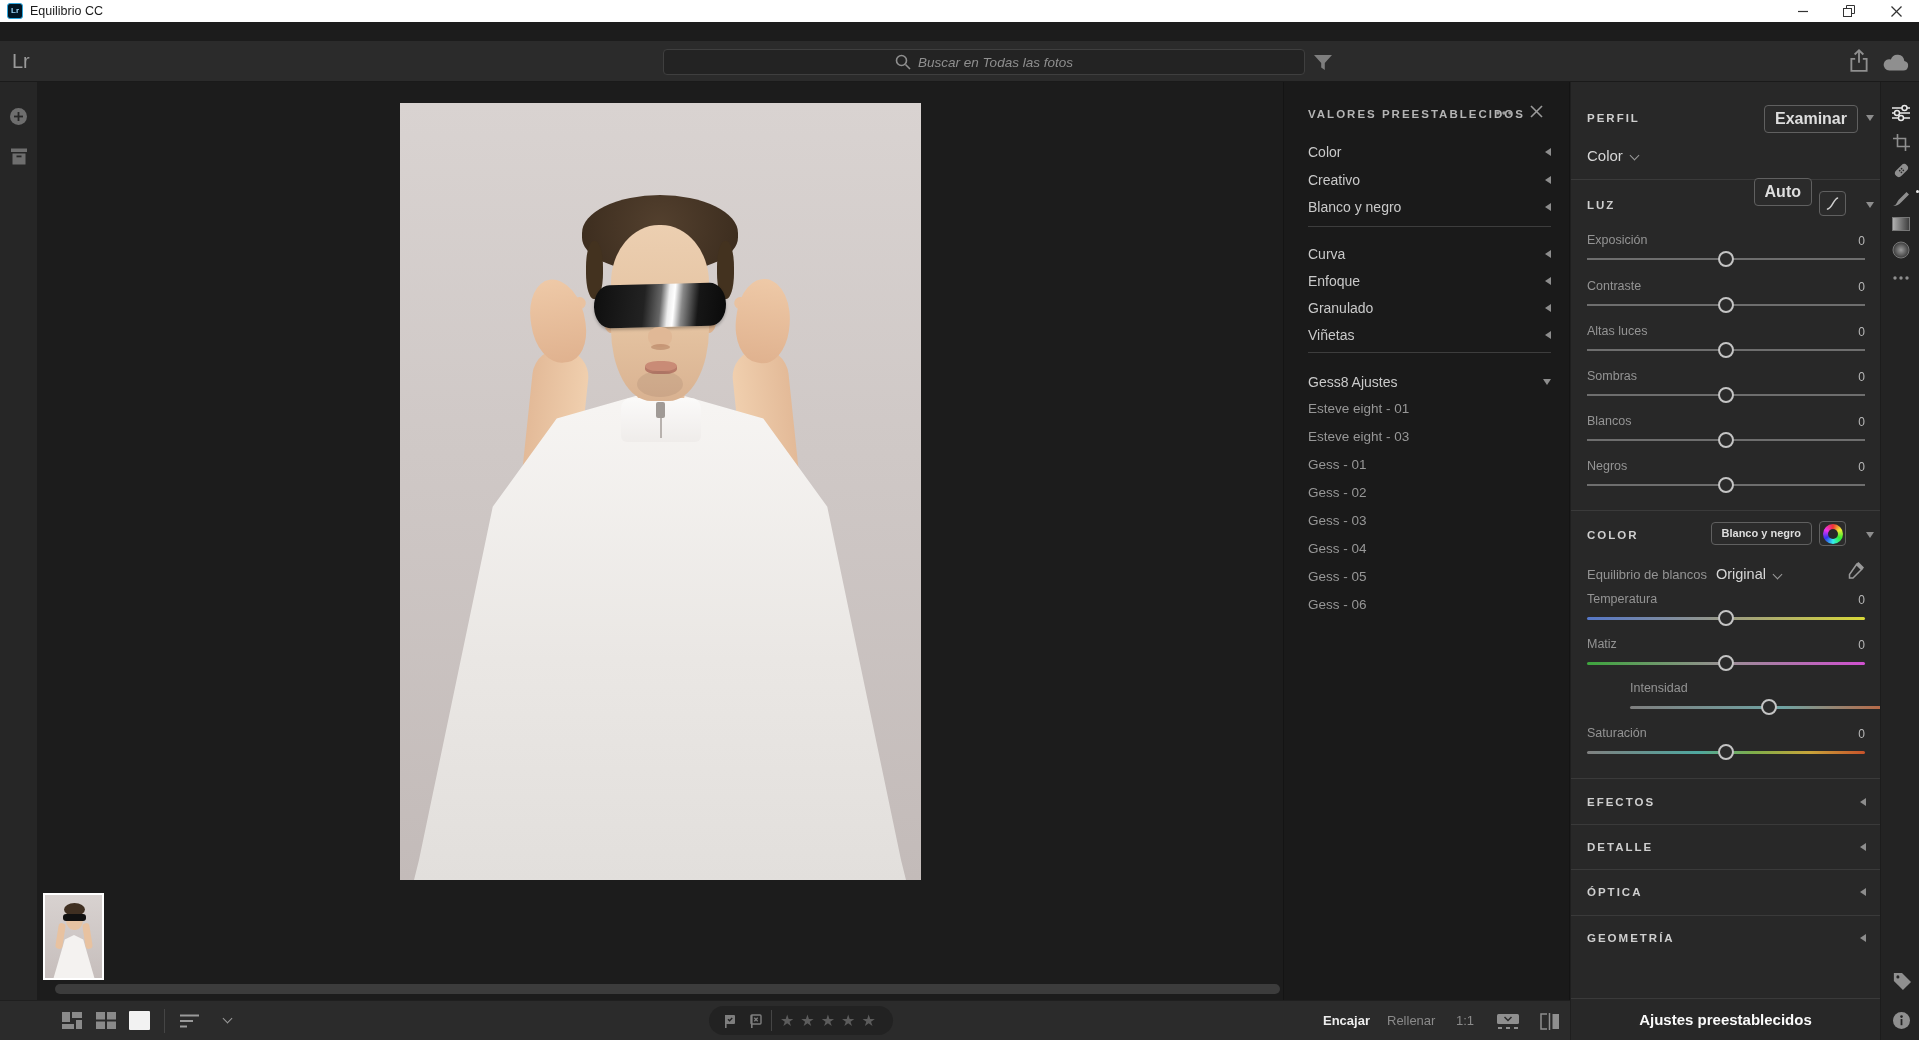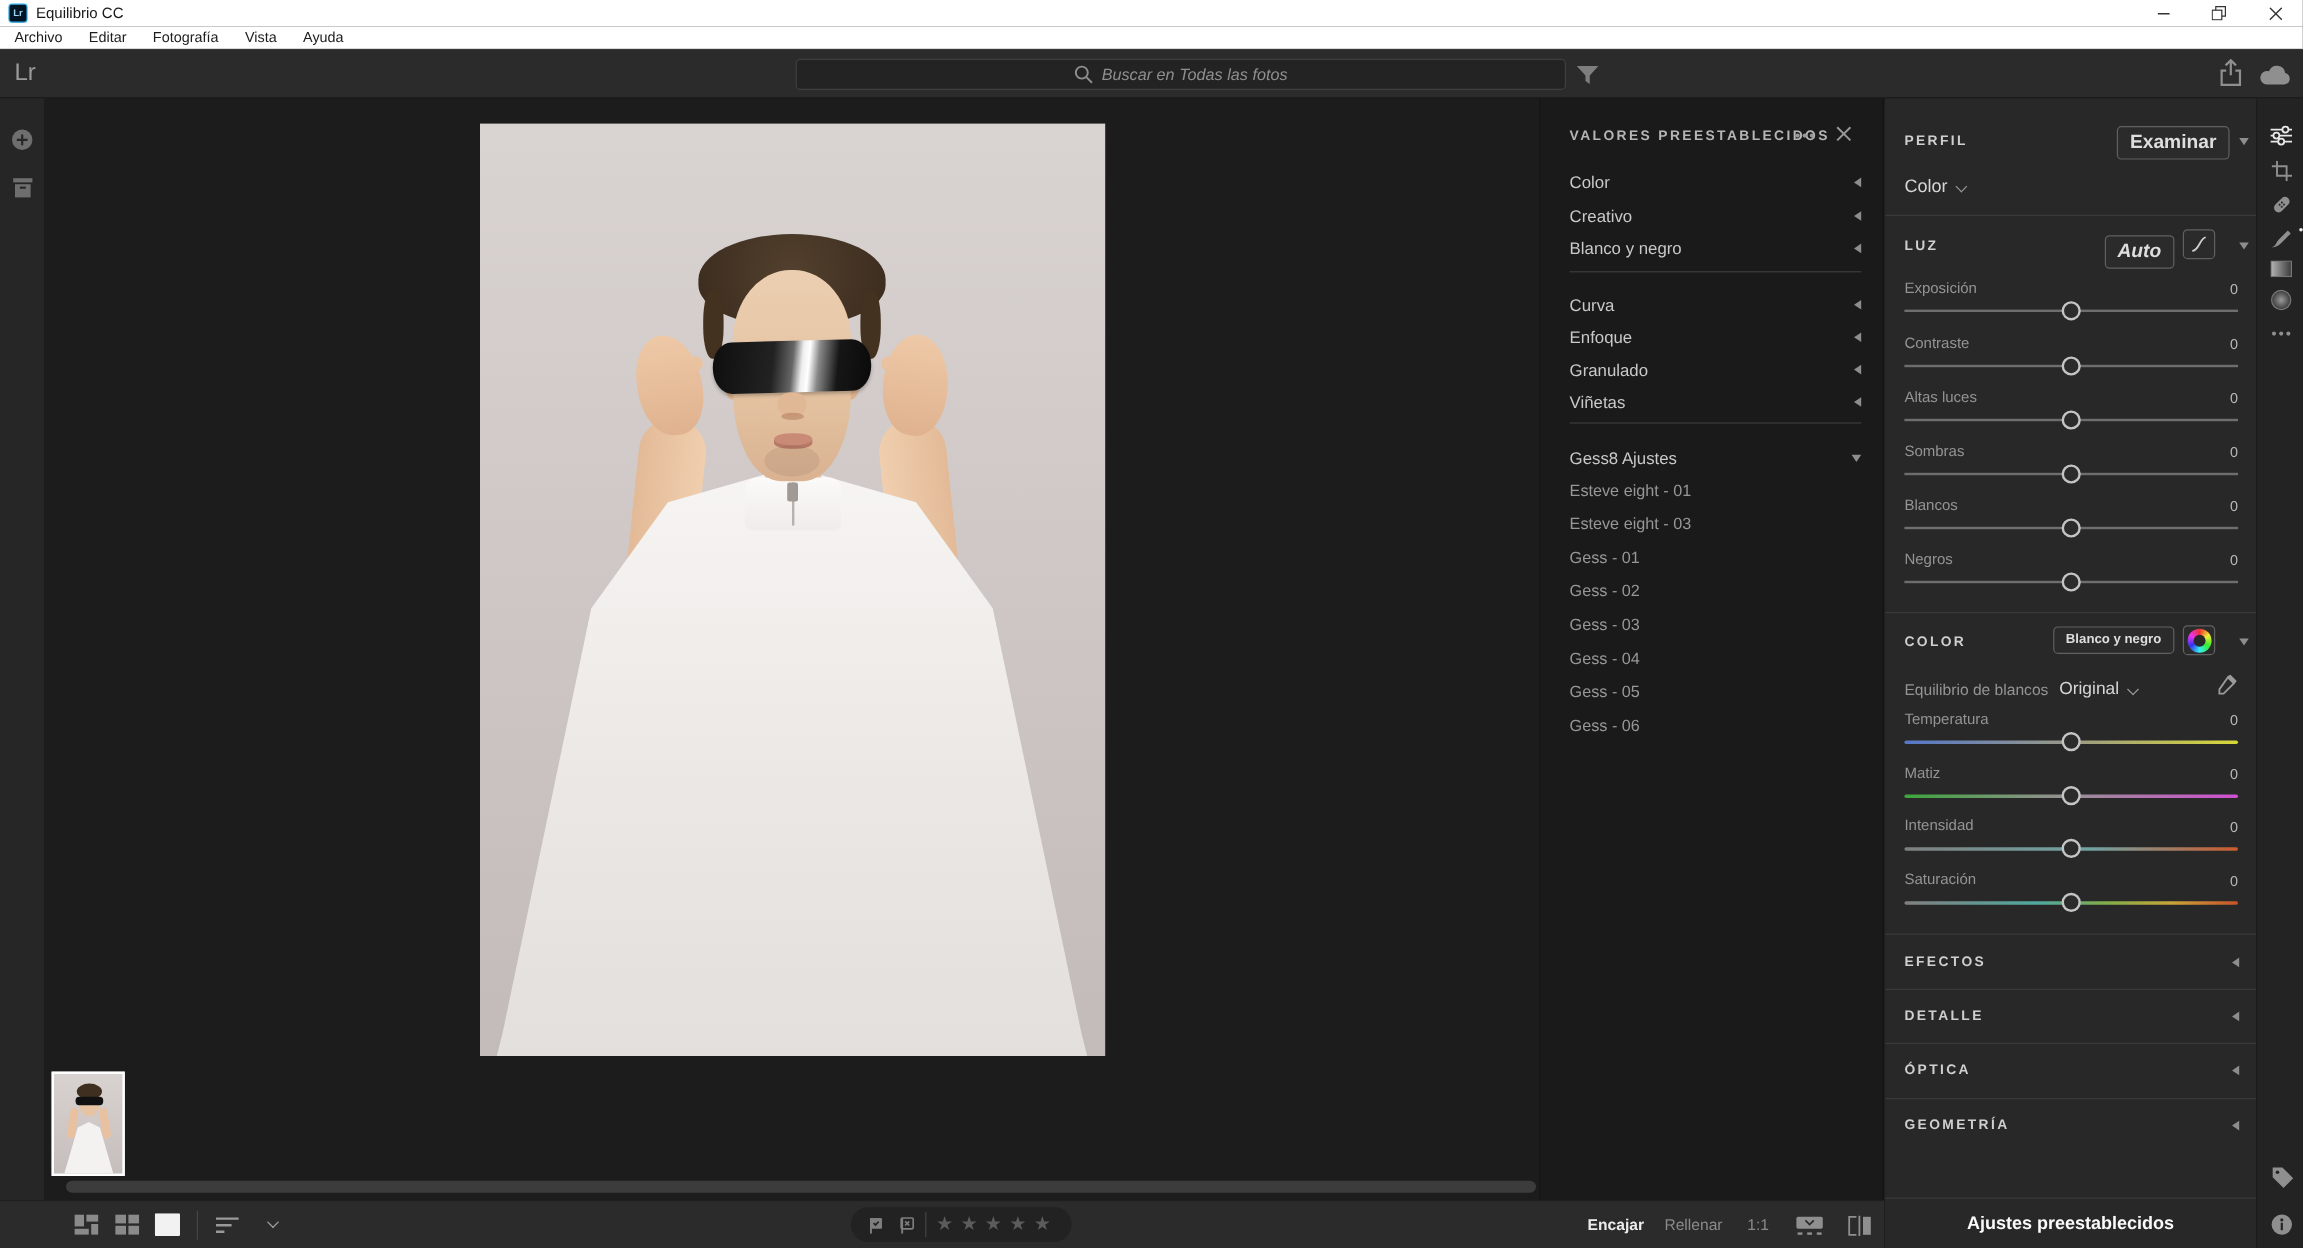--- a/index.html
+++ b/index.html
@@ -163,27 +163,20 @@
         </svg>
     </div>
     <div class="win-btn win-close">
       <svg width="11" height="11" viewBox="0 0 11 11">
           <line x1="0.5" y1="0.5" x2="10.5" y2="10.5" stroke="#333" stroke-width="1.2"></line>
           <line x1="10.5" y1="0.5" x2="0.5" y2="10.5" stroke="#333" stroke-width="1.2"></line>
         </svg>
     </div>
   </div>
 
-  <div class="menubar">
-    <span class="menu-item">Archivo</span>
-    <span class="menu-item">Editar</span>
-    <span class="menu-item">Fotografía</span>
-    <span class="menu-item">Vista</span>
-    <span class="menu-item">Ayuda</span>
-  </div>
 
   <div class="topbar">
     <span class="lr-logo">Lr</span>
     <div class="searchbox">
       <svg width="16" height="16" viewBox="0 0 16 16">
         <circle cx="6.5" cy="6.5" r="5" fill="none" stroke="#8f8f8f" stroke-width="1.6"></circle>
         <line x1="10.5" y1="10.5" x2="15" y2="15" stroke="#8f8f8f" stroke-width="1.6"></line>
       </svg>
       <span class="search-ph">Buscar en Todas las fotos</span>
     </div>
@@ -338,21 +331,21 @@
     <span class="tri-d abs" style="right:6px; top:33px;"></span>
     <div class="erow" style="top:59px;">
       <span class="dd-label">Color</span>
         <span class="chev"></span>
     </div>
     <div class="edivider" style="top:97px;"></div>
 
     <div class="erow" style="top:109px;">
       <span class="sec-title">LUZ</span>
     </div>
-    <button class="btn abs" style="right:68px; top:114px;font-style:italic;">Auto</button>
+    <button class="btn abs" style="right:68px; top:96px;">Auto</button>
     <div class="iconbtn abs" style="right:34px; top:109px;">
       <svg width="15" height="15" viewBox="0 0 16 16">
         <path d="M2 14C8 14 9 2 14 2" fill="none" stroke="#cfcfcf" stroke-width="1.6"></path>
       </svg>
     </div>
     <span class="tri-d abs" style="right:6px; top:120px;"></span>
 
     <div class="srow" style="top:151px;">
       <span class="slbl">Exposición</span>
       <span class="sval">0</span>
@@ -424,21 +417,21 @@
           <div class="sknob"></div>
         </div>
     </div>
     <div class="srow" style="top:555px;">
       <span class="slbl">Matiz</span>
       <span class="sval">0</span>
       <div class="strack grad g-tint">
           <div class="sknob"></div>
         </div>
     </div>
-    <div class="srow" style="top:599px;">
+    <div class="srow" style="top:599px;margin-left:43px;">
       <span class="slbl">Intensidad</span>
       <span class="sval">0</span>
       <div class="strack grad g-vib">
           <div class="sknob"></div>
         </div>
     </div>
     <div class="srow" style="top:644px;">
       <span class="slbl">Saturación</span>
       <span class="sval">0</span>
       <div class="strack grad g-sat">

